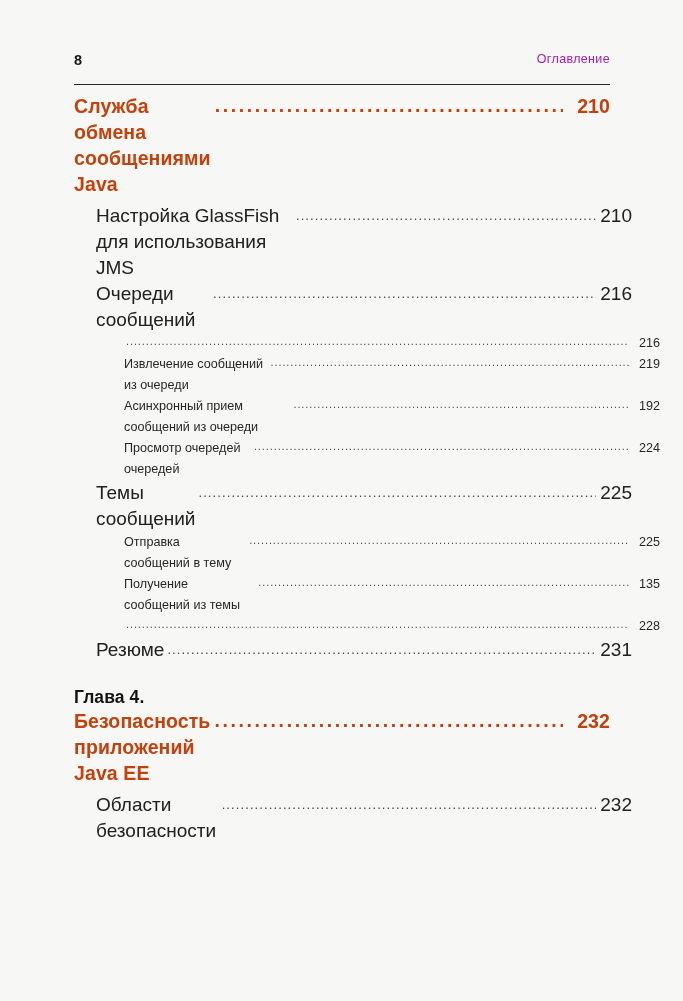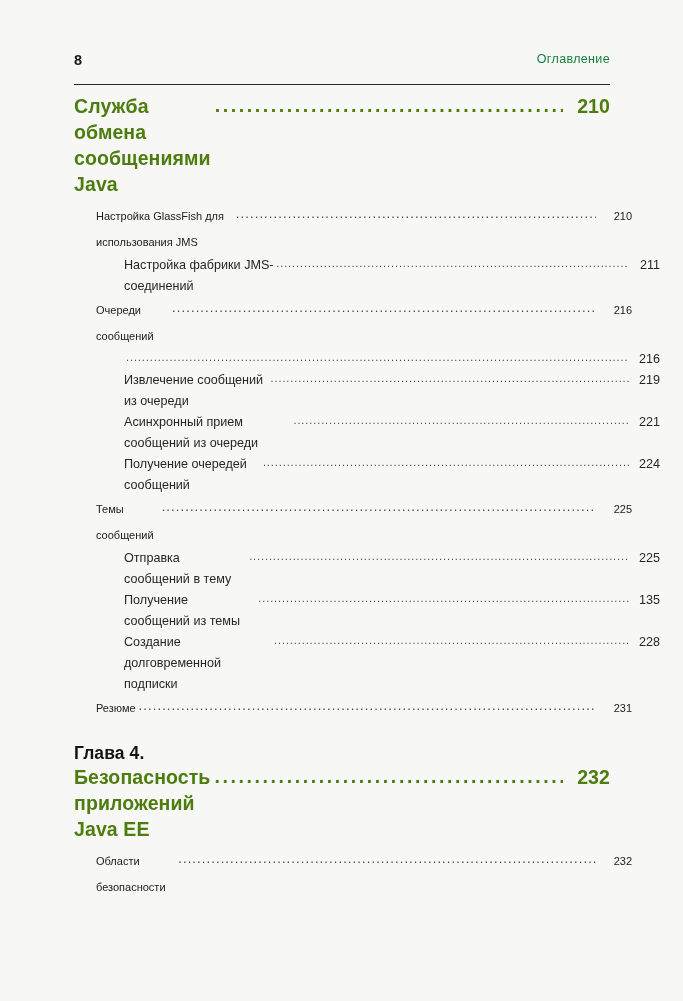--- a/index.html
+++ b/index.html
@@ -40,21 +40,21 @@
   .folio {
     font-size: 14.5px;
     font-weight: bold;
     letter-spacing: 0.2px;
     color: #161616;
   }
   .head-title {
     font-size: 12.5px;
     font-weight: normal;
     letter-spacing: 0.35px;
-    color: #15803d;
+    color: #a21caf;
   }
 
   
   .toc {
     position: absolute;
     left: 74px;
     right: 73px;
     top: 93px;
   }
 
@@ -96,30 +96,30 @@
     text-align: right;
     white-space: nowrap;
   }
 
   
   .lvl0 {
     font-size: 19.5px;
     font-weight: bold;
     line-height: 26px;
     letter-spacing: 0.1px;
-    color: #4d7c0f;
+    color: #c2410c;
     margin-bottom: 6px;
   }
   .lvl0 .leader { margin: 0 3px 0 4px; position: relative; top: -1px; }
   .lvl0 .leader::before { letter-spacing: 2.6px; font-weight: bold; }
   .lvl0 .pg { min-width: 44px; }
 
   
   .lvl1 {
-    font-size: 11px;
+    font-size: 19px;
     line-height: 26px;
     color: #202020;
     margin-left: 22px;
   }
   .lvl1 .leader { margin: 0 2px 0 3px; position: relative; top: -2px; }
   .lvl1 .leader::before { letter-spacing: 1.1px; font-size: 13px; color: #444; }
   .lvl1 .pg { min-width: 34px; }
 
   
   .lvl2 {
@@ -149,66 +149,60 @@
         <div class="row lvl0">
           <span class="txt">Служба обмена сообщениями Java</span>
           <span class="leader"></span>
           <span class="pg">210</span>
         </div>
         <div class="row lvl1">
           <span class="txt">Настройка GlassFish для использования JMS</span>
           <span class="leader"></span>
           <span class="pg">210</span>
         </div>
-        <div class="row lvl2">
-          <span class="txt">Настройка фабрики JMS-соединений</span>
-          <span class="leader"></span>
-          <span class="pg">211</span>
-        </div>
         <div class="row lvl1">
           <span class="txt">Очереди сообщений</span>
           <span class="leader"></span>
           <span class="pg">216</span>
         </div>
         <div class="row lvl2">
           <span class="leader"></span>
           <span class="pg">216</span>
         </div>
         <div class="row lvl2">
           <span class="txt">Извлечение сообщений из очереди</span>
           <span class="leader"></span>
           <span class="pg">219</span>
         </div>
         <div class="row lvl2">
           <span class="txt">Асинхронный прием сообщений из очереди</span>
           <span class="leader"></span>
-          <span class="pg">221</span>
-        </div>
-        <div class="row lvl2">
-          <span class="txt">Получение очередей сообщений</span>
+          <span class="pg">192</span>
+        </div>
+        <div class="row lvl2">
+          <span class="txt">Просмотр очередей очередей</span>
           <span class="leader"></span>
           <span class="pg">224</span>
         </div>
         <div class="row lvl1">
           <span class="txt">Темы сообщений</span>
           <span class="leader"></span>
           <span class="pg">225</span>
         </div>
         <div class="row lvl2">
           <span class="txt">Отправка сообщений в тему</span>
           <span class="leader"></span>
           <span class="pg">225</span>
         </div>
         <div class="row lvl2">
           <span class="txt">Получение сообщений из темы</span>
           <span class="leader"></span>
           <span class="pg">135</span>
         </div>
         <div class="row lvl2">
-          <span class="txt">Создание долговременной подписки</span>
           <span class="leader"></span>
           <span class="pg">228</span>
         </div>
         <div class="row lvl1">
           <span class="txt">Резюме</span>
           <span class="leader"></span>
           <span class="pg">231</span>
         </div>
       </div>
       <div class="chapter-gap"></div>

